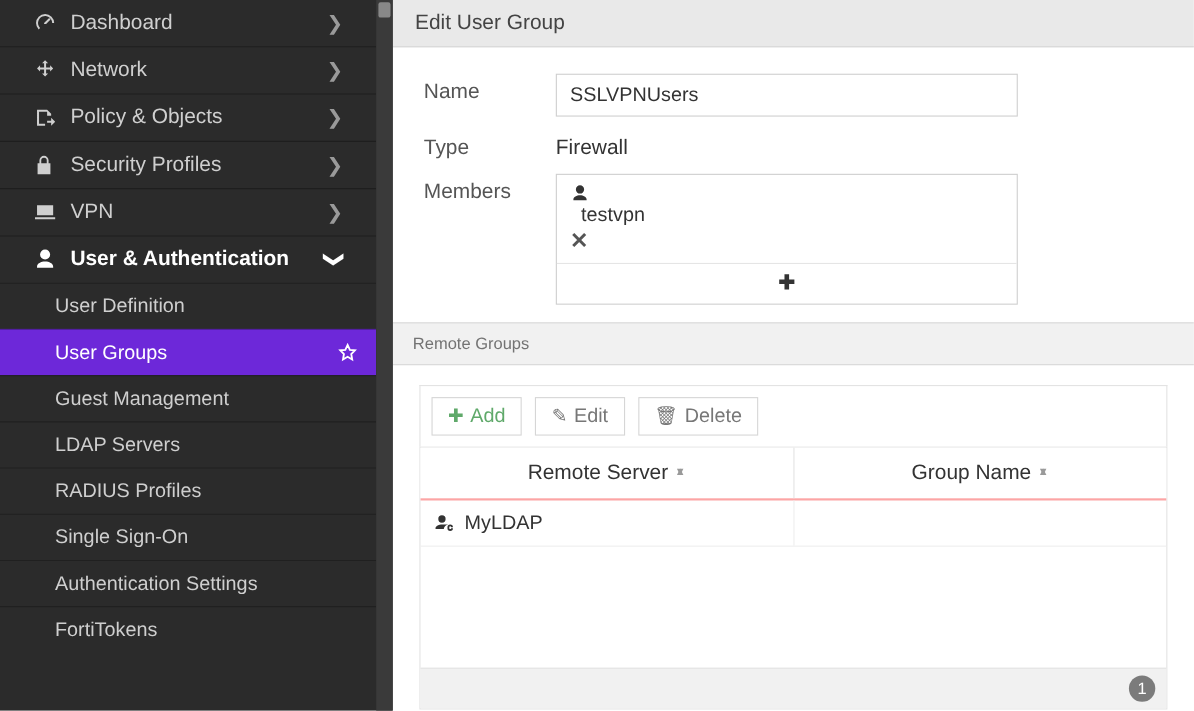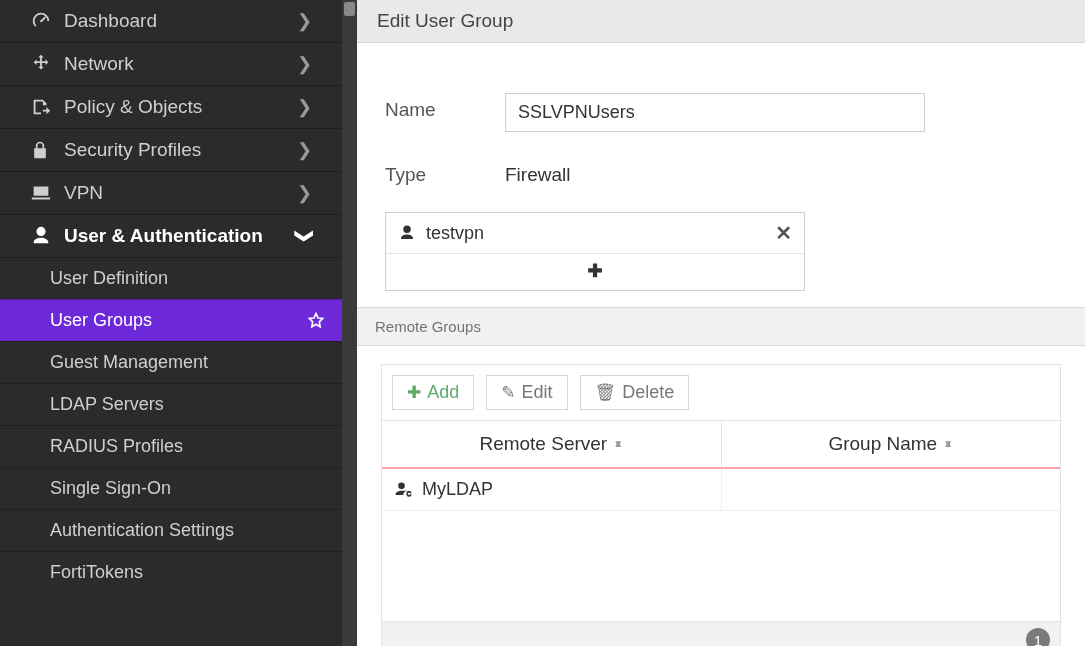--- a/index.html
+++ b/index.html
@@ -17,27 +17,27 @@
 .nav-label { flex: 1; }
 .nav-chevron { color: #9a9a9a; font-size: 18px; }
 .sub-item { display: flex; align-items: center; padding: 10px 16px 10px 50px; border-top: 1px solid rgba(0,0,0,0.25); cursor: pointer; font-size: 18px; color: #cfcfcf; }
 .sub-item.active { background: #6d28d9; color: #fff; }
 .sub-item .spacer { flex: 1; }
 
 
 .main { flex: 1; height: 100%; overflow-y: auto; background: #fff; }
 .page-header { background: #e9e9e9; border-bottom: 1px solid #d6d6d6; padding: 10px 20px; font-size: 19px; font-weight: 500; color: #444; }
 .form { padding: 24px 28px 0 28px; }
-.form-row { display: flex; align-items: flex-start; margin-bottom: 12px; margin-top: 26px; }
+.form-row { display: flex; align-items: flex-start; margin-bottom: 12px; }
 .form-row .label { width: 120px; padding-top: 6px; color: #555; font-size: 19px; }
 .form-row .ctrl { flex: 1; max-width: 420px; }
 .text-input { width: 100%; border: 1px solid #cfcfcf; padding: 8px 12px; font-size: 18px; color: #333; }
 .type-static { padding-top: 6px; font-size: 19px; color: #333; }
 .members-box { border: 1px solid #cfcfcf; }
-.member-item { display: flex; align-items: center; padding: 8px 12px; font-size: 18px; color: #333; }
+.member-item { display: flex; padding: 8px 12px; font-size: 18px; color: #333; flex-direction: column; }
 .member-item .mi-label { flex: 1; margin-left: 10px; }
 .member-item .remove { color: #555; font-weight: 700; cursor: pointer; font-size: 20px; }
 .members-add { text-align: center; padding: 6px 0 8px 0; border-top: 1px solid #e5e5e5; cursor: pointer; color: #333; font-weight: 700; }
 
 .section-header { background: #f1f1f1; border-top: 1px solid #d9d9d9; border-bottom: 1px solid #d9d9d9; padding: 10px 18px; font-size: 15px; color: #737373; margin-top: 16px; }
 .section-body { padding: 18px 24px 28px 24px; }
 .toolbar { display: flex; gap: 12px; margin-bottom: 0; border: 1px solid #e3e3e3; border-bottom: none; padding: 10px; }
 .btn { border: 1px solid #d6d6d6; background: #fff; padding: 6px 14px; font-size: 18px; color: #777; display: inline-flex; align-items: center; gap: 6px; cursor: pointer; }
 .btn.add { color: #5fa96a; }
 .btn .bicon { font-size: 17px; }
@@ -167,20 +167,21 @@
       <div class="label">Name</div>
       <div class="ctrl">
         <input class="text-input" type="text" value="SSLVPNUsers" style="">
       </div>
     </div>
     <div class="form-row">
       <div class="label">Type</div>
       <div class="ctrl type-static">Firewall</div>
     </div>
     <div class="form-row">
+      <div class="label">Members</div>
       <div class="ctrl">
         <div class="members-box">
           <div class="member-item">
             <span>
               <svg width="18" height="18" viewBox="0 0 24 24" fill="#333">
                   <path d="M12 12a5 5 0 1 0-5-5 5 5 0 0 0 5 5zm0 2c-4 0-8 2-8 5v1h16v-1c0-3-4-5-8-5z"></path>
                 </svg>
             </span>
             <span class="mi-label">testvpn</span>
             <span class="remove">✕</span>

